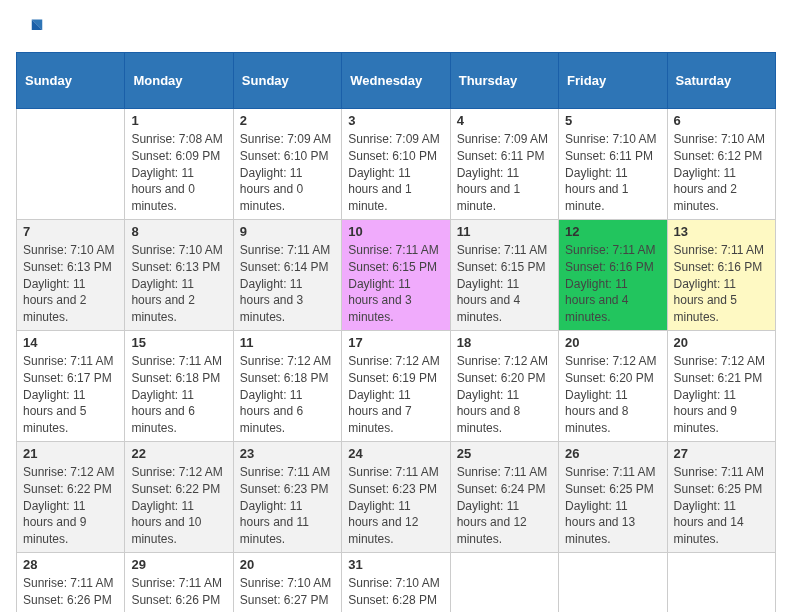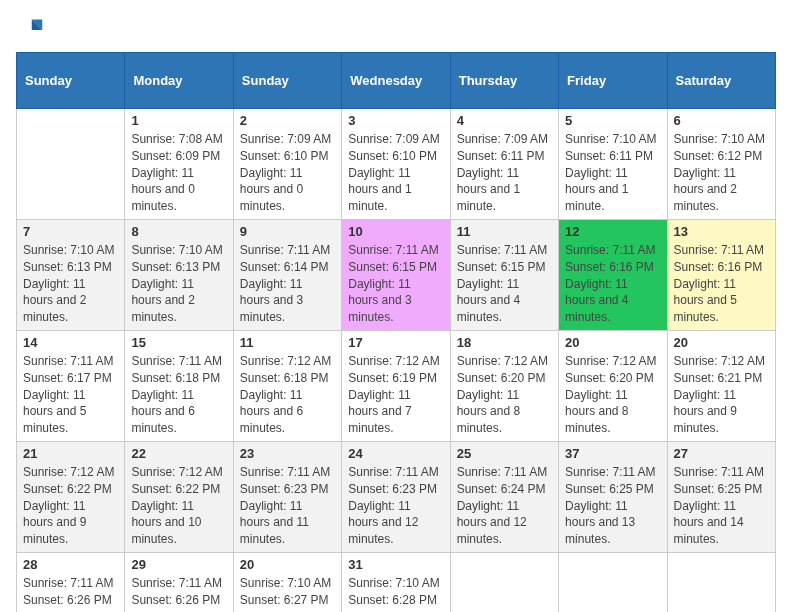--- a/index.html
+++ b/index.html
@@ -281,21 +281,21 @@
 Sunset: 6:23 PM
 Daylight: 11 hours and 12 minutes.</div>
         </td>
         <td style="background: rgb(242, 242, 242);">
           <span class="day-num">25</span>
           <div class="day-info" style="white-space: pre-line;">Sunrise: 7:11 AM
 Sunset: 6:24 PM
 Daylight: 11 hours and 12 minutes.</div>
         </td>
         <td style="background: rgb(242, 242, 242);">
-          <span class="day-num">37</span>
+          <span class="day-num">26</span>
           <div class="day-info" style="white-space: pre-line;">Sunrise: 7:11 AM
 Sunset: 6:25 PM
 Daylight: 11 hours and 13 minutes.</div>
         </td>
         <td style="background: rgb(242, 242, 242);">
           <span class="day-num">27</span>
           <div class="day-info" style="white-space: pre-line;">Sunrise: 7:11 AM
 Sunset: 6:25 PM
 Daylight: 11 hours and 14 minutes.</div>
         </td>

